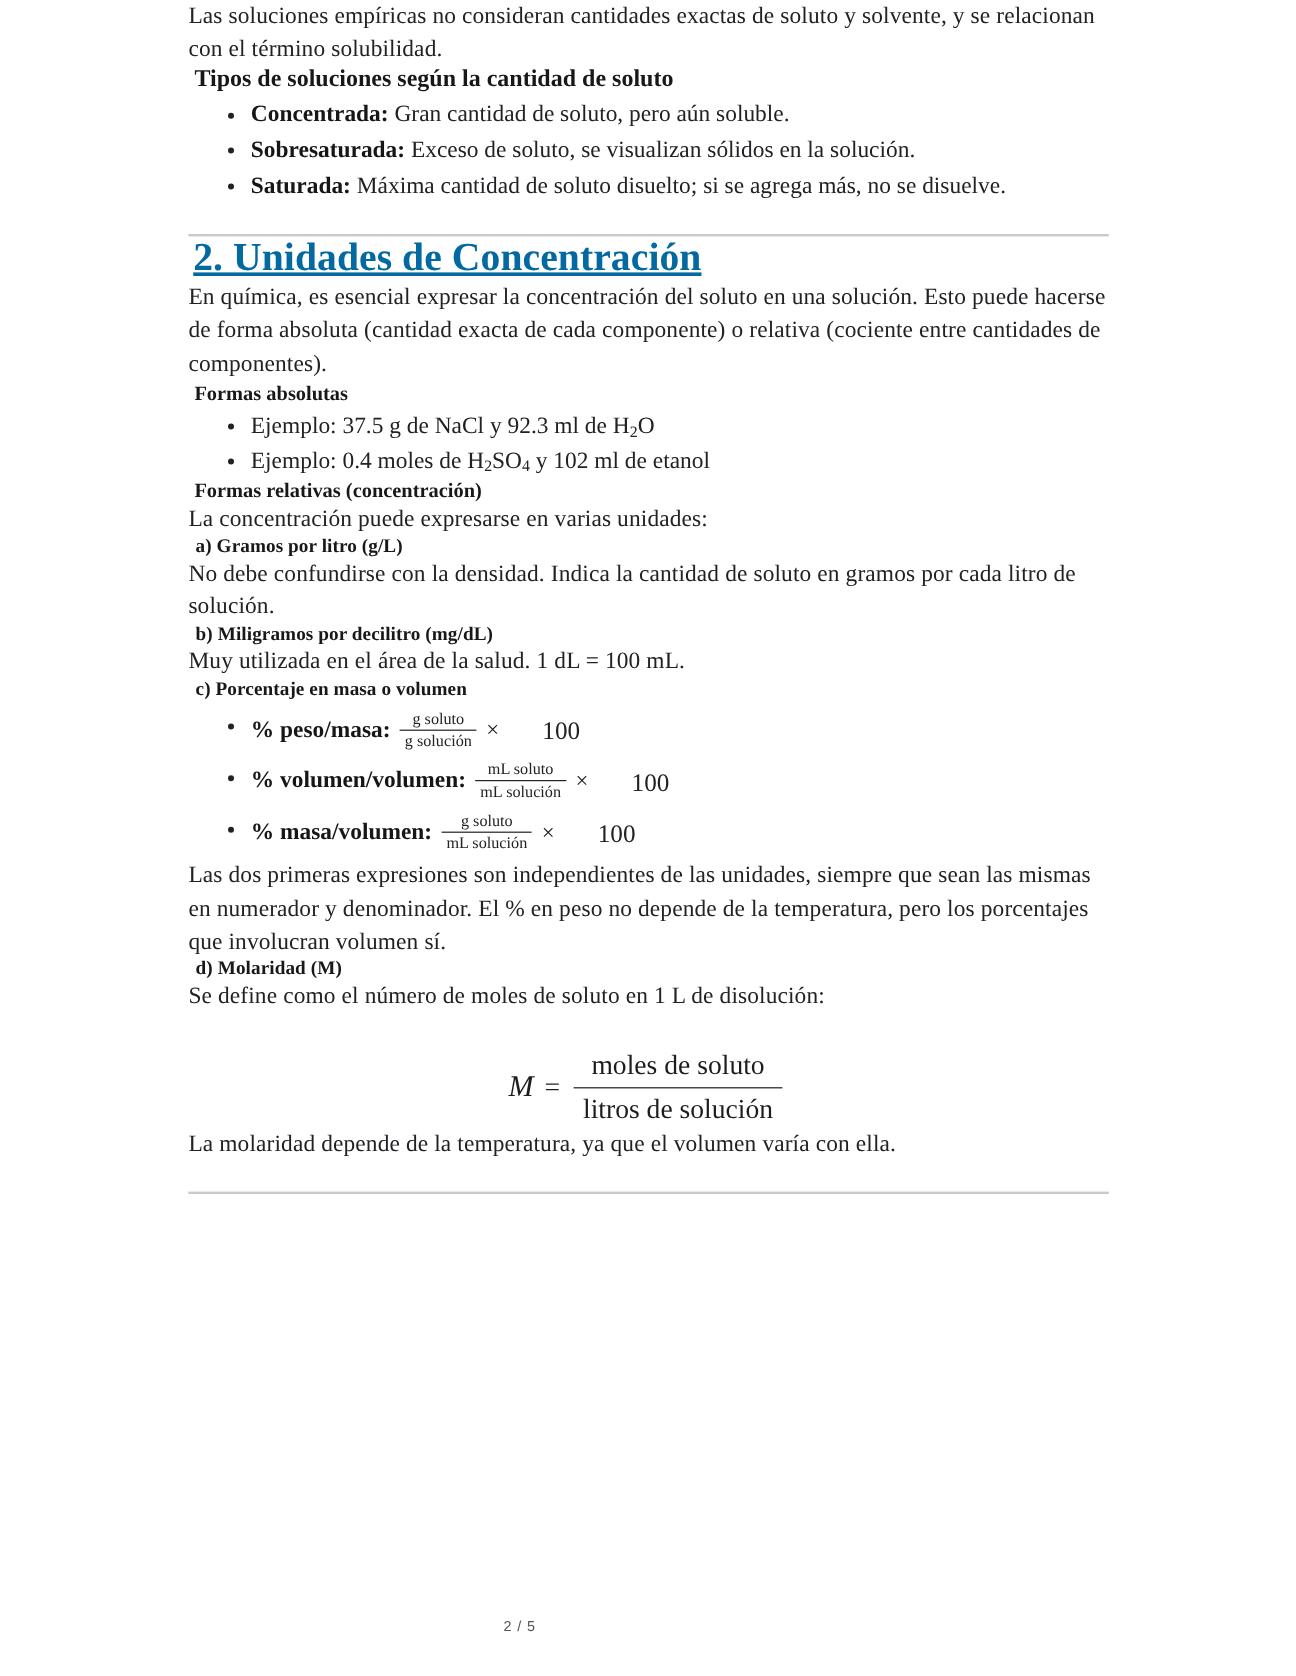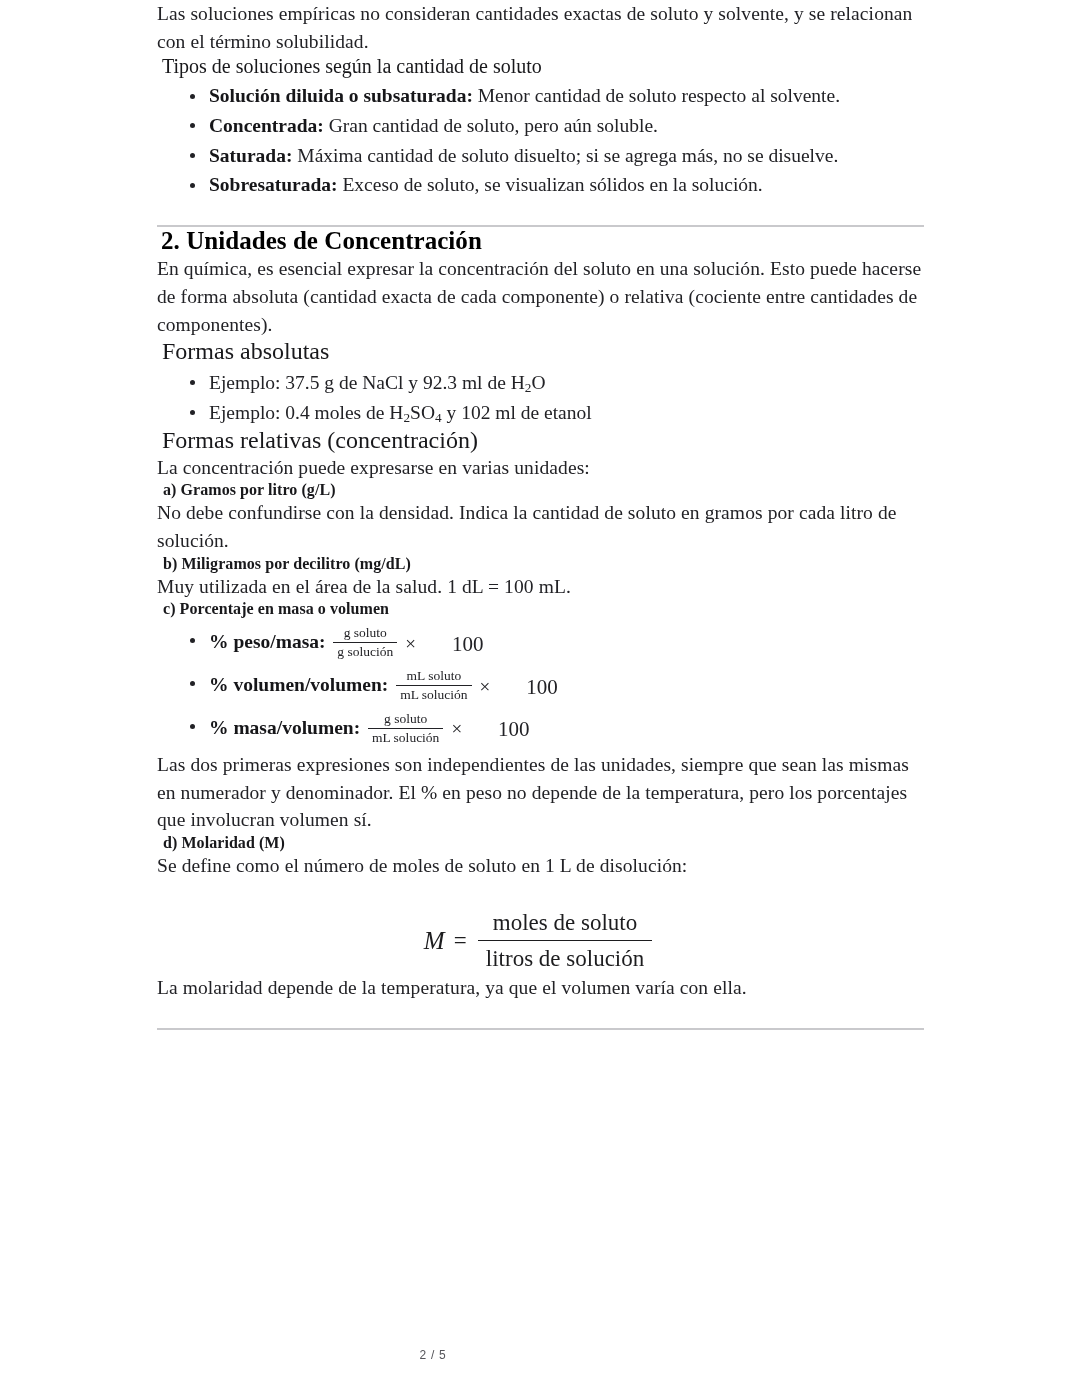--- a/index.html
+++ b/index.html
@@ -31,45 +31,46 @@
     letter-spacing: 0.005em;
   }
   .gap-top-95 { margin-top: 86px; }
   .sp-10 { margin-top: 10px; }
   .sp-22 { margin-top: 22px; }
   .sp-26 { margin-top: 26px; }
   .sp-30 { margin-top: 30px; }
 
   h2.section-title {
     margin: 0;
-    font-size: 25px;
-    font-weight: 700;
-    color: #000000;
+    font-size: 33px;
+    font-weight: 700;
+    color: #0369a1;
     letter-spacing: 0.002em;
     padding-left: 4px;
+    text-decoration: underline;
   }
   h3.sub-title {
     margin: 0;
-    font-size: 24px;
-    font-weight: 400;
+    font-size: 17px;
+    font-weight: 700;
     color: #18181b;
     padding-left: 5px;
   }
   h4.minor-title {
     margin: 0;
     font-size: 16px;
     font-weight: 700;
     color: #18181b;
     padding-left: 6px;
     letter-spacing: 0.004em;
   }
   h3.list-heading {
     margin: 0;
     font-size: 20px;
-    font-weight: 400;
+    font-weight: 700;
     color: #18181b;
     padding-left: 5px;
   }
 
   
   ul.bullets {
     margin: 4px 0 0 0;
     padding: 0;
     list-style: none;
   }
@@ -217,30 +218,27 @@
 <body>
 
 <div class="page">
 
   <p class="body-text gap-top-95">Las soluciones empíricas no consideran cantidades exactas de soluto y solvente, y se relacionan con el término solubilidad.</p>
 
   <h3 class="list-heading sp-26">Tipos de soluciones según la cantidad de soluto</h3>
 
   <ul class="bullets">
     <li>
-      <b>Solución diluida o subsaturada:</b><span> Menor cantidad de soluto respecto al solvente.</span>
-    </li>
-    <li>
       <b>Concentrada:</b><span> Gran cantidad de soluto, pero aún soluble.</span>
     </li>
     <li>
+      <b>Sobresaturada:</b><span> Exceso de soluto, se visualizan sólidos en la solución.</span>
+    </li>
+    <li>
       <b>Saturada:</b><span> Máxima cantidad de soluto disuelto; si se agrega más, no se disuelve.</span>
-    </li>
-    <li>
-      <b>Sobresaturada:</b><span> Exceso de soluto, se visualizan sólidos en la solución.</span>
     </li>
   </ul>
 
   <div class="sp-26">
     <hr class="rule">
   </div>
 
   <h2 class="section-title sp-22">2. Unidades de Concentración</h2>
 
   <p class="body-text sp-10">En química, es esencial expresar la concentración del soluto en una solución. Esto puede hacerse de forma absoluta (cantidad exacta de cada componente) o relativa (cociente entre cantidades de componentes).</p>

